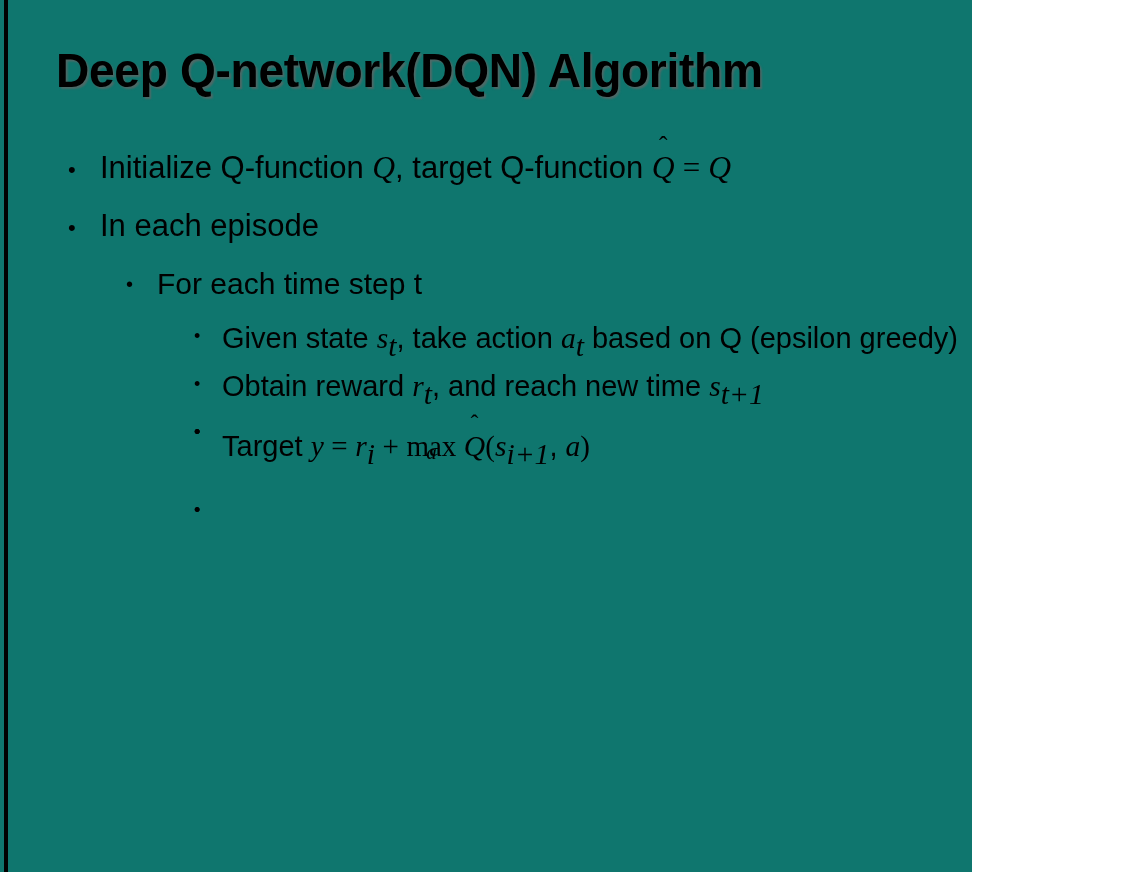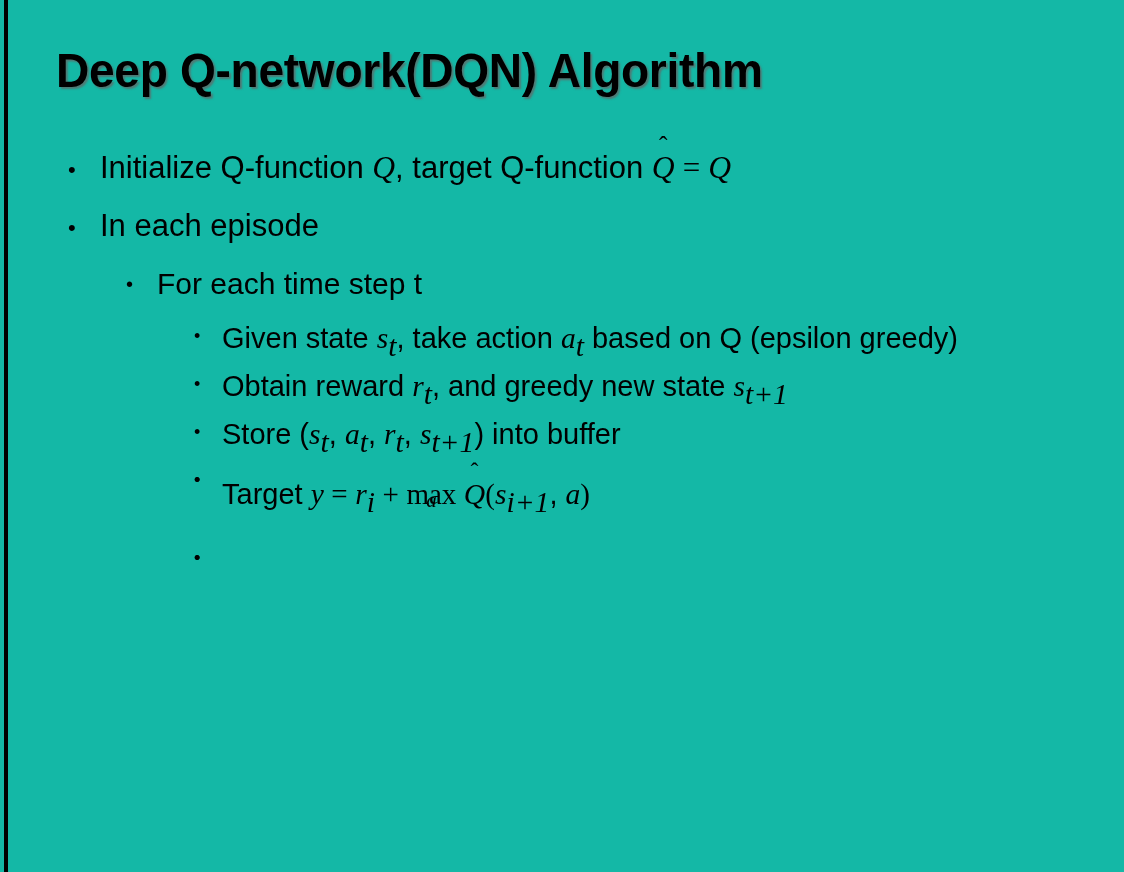--- a/index.html
+++ b/index.html
@@ -10,23 +10,23 @@
   body {
     width: 1124px;
     height: 872px;
     font-family: "Liberation Sans", sans-serif;
     color: #000000;
     overflow: hidden;
   }
 
   .slide {
     position: relative;
-    width: 1124px;
+    width: 972px;
     height: 872px;
-    background: #14b8a6;
+    background: #0f766e;
     box-sizing: border-box;
   }
 
   
   .left-rule {
     position: absolute;
     left: 4px;
     top: 0;
     width: 4px;
     height: 872px;
@@ -175,26 +175,25 @@
       <span class="btext">For each time step t</span>
     </div>
 
     <div class="bullet-row lvl3">
       <span class="dot">•</span>
       <span class="btext"><span>Given state </span><span class="mv">s</span><sub class="mv">t</sub><span>, take action </span><span class="mv">a</span><sub class="mv">t</sub><span> based on Q (epsilon greedy)</span></span>
     </div>
 
     <div class="bullet-row lvl3">
       <span class="dot">•</span>
-      <span class="btext"><span>Obtain reward </span><span class="mv">r</span><sub class="mv">t</sub><span>, and greedy new state </span><span class="mv">s</span><sub class="mv">t+1</sub></span>
-    </div>
-
-    <div class="bullet-row lvl3">
-      <span class="dot">•</span>
-      <span class="btext"><span>Store (</span><span class="mv">s</span><sub class="mv">t</sub><span>,&nbsp;</span><span class="mv">a</span><sub class="mv">t</sub><span>,&nbsp;</span><span class="mv">r</span><sub class="mv">t</sub><span>,&nbsp;</span><span class="mv">s</span><sub class="mv">t+1</sub><span>) into buffer</span></span>
+      <span class="btext"><span>Obtain reward </span><span class="mv">r</span><sub class="mv">t</sub><span>, and reach new time </span><span class="mv">s</span><sub class="mv">t+1</sub></span>
+    </div>
+
+    <div class="bullet-row lvl3">
+      <span class="dot">•</span>
     </div>
 
     <div class="bullet-row lvl3">
       <span class="dot">•</span>
     </div>
 
     <div class="bullet-row lvl3" style="margin-bottom:22px;">
       <span class="dot">•</span>
       <span class="btext"><span>Target </span><span class="mv">y</span><span class="sp"></span><span class="mop">=</span><span class="sp"></span><span class="mv">r</span><sub class="mv">i</sub><span class="sp"></span><span class="mop">+</span><span class="sp"></span><span class="maxop"><span>max</span><span class="under">a</span></span><span class="sp"></span><span class="hat-wrap"><span class="hat">̂</span><span class="mv">Q</span></span><span class="mop">(</span><span class="mv">s</span><sub class="mv">i+1</sub><span>, </span><span class="mv">a</span><span class="mop">)</span></span>
     </div>

